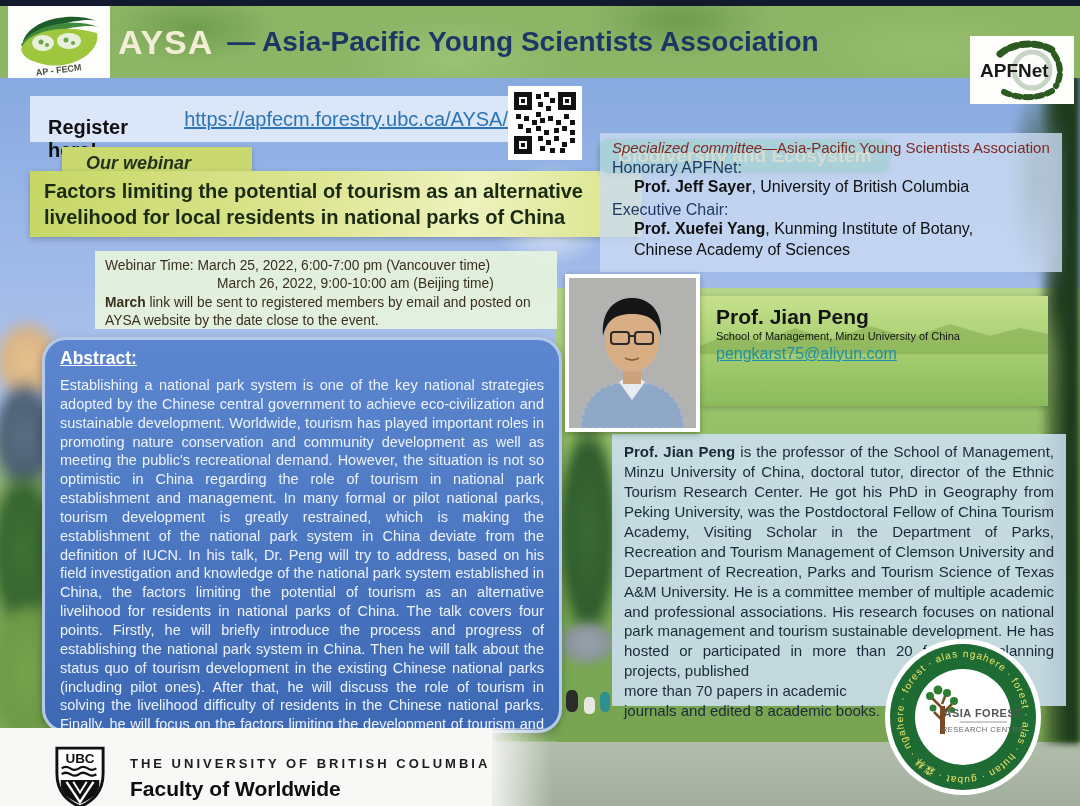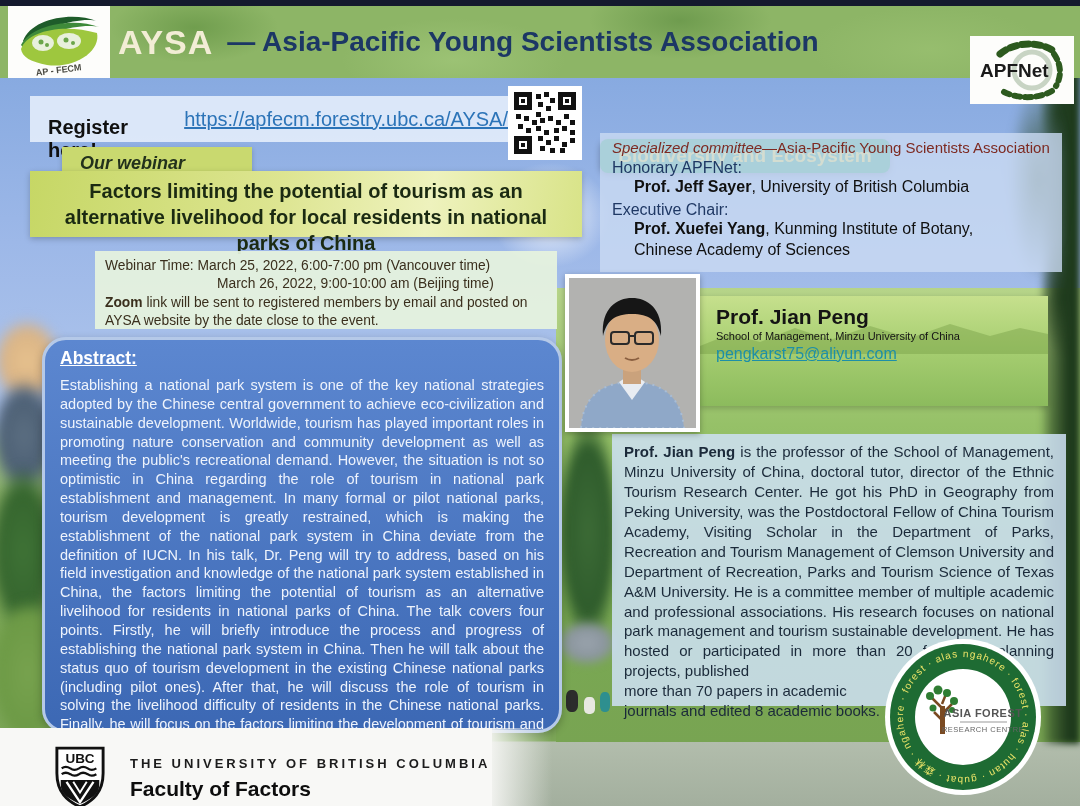--- a/index.html
+++ b/index.html
@@ -47,25 +47,25 @@
   #logo-left-box{left:8px;top:6px;width:102px;height:72px;background:#fdfdfb;display:flex;align-items:center;justify-content:center;}
   #logo-right-box{left:970px;top:6px;width:104px;height:68px;background:#fdfdfb;display:flex;align-items:center;justify-content:center;margin-top:30px;}
   #header-title{left:118px;top:6px;width:850px;height:72px;display:flex;align-items:center;white-space:nowrap;}
   #header-title .acr{font-size:34px;font-weight:700;color:#f2edd5;letter-spacing:1px;}
   #header-title .rest{font-size:28px;font-weight:700;color:#1c3765;margin-left:14px;}
   
   #register-box{left:30px;top:96px;width:478px;height:46px;background:rgba(230,239,252,.88);display:flex;align-items:center;padding-left:18px;}
   #register-box .lbl{font-size:20px;font-weight:700;color:#101010;margin-right:10px;margin-top:40px;}
   #register-box a{font-size:20px;color:#2c74b8;text-decoration:underline;}
   #qr-box{left:508px;top:86px;width:74px;height:74px;background:#fff;padding:4px;}
-  #webinar-tag{left:62px;top:147px;width:190px;height:32px;background:#c9d96f;display:flex;align-items:center;padding-left:18px;box-shadow:0 2px 5px rgba(0,0,0,.2);}
+  #webinar-tag{left:62px;top:147px;width:190px;height:32px;background:#c9d96f;display:flex;align-items:center;padding-left:24px;box-shadow:0 2px 5px rgba(0,0,0,.2);}
   #webinar-tag span{font-style:italic;font-weight:700;font-size:18px;color:#23321c;}
-  #title-box{left:30px;top:171px;width:552px;height:66px;padding:7px 14px;
+  #title-box{left:30px;top:171px;width:612px;height:66px;padding:7px 14px;
     background:linear-gradient(100deg,#c6d765 0%,#dde591 45%,#eef2bd 72%,#d8e387 100%);
-    box-shadow:0 2px 6px rgba(0,0,0,.22);text-align:center;}
+    box-shadow:0 2px 6px rgba(0,0,0,.22);}
   #title-box div{font-size:20px;font-weight:700;color:#1b2a12;line-height:1.3;}
   #time-box{left:95px;top:251px;width:462px;height:78px;background:rgba(230,243,222,.93);padding:6px 10px;font-size:13.8px;color:#3a2f1d;line-height:1.33;}
   #time-box .indent{padding-left:112px;}
   #time-box b{font-weight:700;}
   #abstract-box{left:42px;top:337px;width:520px;height:396px;border-radius:24px;border:3px solid #b5c9e8;
     background:linear-gradient(180deg,#5c87d0,#3c68b4);padding:8px 15px;overflow:hidden;box-shadow:0 3px 8px rgba(0,0,0,.25);}
   #abstract-box h2{margin:0 0 7px 0;font-size:17.5px;color:#ffffff;font-weight:700;text-decoration:underline;}
   #abstract-box p{margin:0;font-size:14.5px;line-height:1.3;color:#eef3fc;text-align:justify;}
   
   #committee-pill{left:600px;top:99px;width:290px;height:34px;border-radius:8px;background:#2ba478;display:flex;align-items:center;justify-content:center;box-shadow:0 2px 6px rgba(0,0,0,.25);margin-top:40px;}
@@ -202,21 +202,21 @@
   <div class="abs" id="webinar-tag">
     <span>Our webinar</span>
   </div>
   <div class="abs" id="title-box">
     <div>Factors limiting the potential of tourism as an alternative livelihood for local residents in national parks of China</div>
   </div>
 
   <div class="abs" id="time-box">
     <div>Webinar Time: March 25, 2022, 6:00-7:00 pm (Vancouver time)</div>
     <div class="indent">March 26, 2022, 9:00-10:00 am (Beijing time)</div>
-    <div><b>Zoom</b><span> link  will be sent to registered members by email and posted on AYSA website by the date close to the event.</span></div>
+    <div><b>March</b><span> link  will be sent to registered members by email and posted on AYSA website by the date close to the event.</span></div>
   </div>
 
   <div class="abs" id="abstract-box">
     <h2>Abstract:</h2>
     <p>Establishing a national park system is one of the key national strategies adopted by the Chinese central government to achieve eco-civilization and sustainable development. Worldwide, tourism has played important roles in promoting nature conservation and community development as well as meeting the public's recreational demand. However, the situation is not so optimistic in China regarding the role of tourism in national park establishment and management. In many formal or pilot national parks, tourism development is greatly restrained, which is making the establishment of the national park system in China deviate from the definition of IUCN. In his talk, Dr. Peng will try to address, based on his field investigation and knowledge of the national park system established in China, the factors limiting the potential of tourism as an alternative livelihood for residents in national parks of China. The talk covers four points. Firstly, he will briefly introduce the process and progress of establishing the national park system in China. Then he will talk about the status quo of tourism development in the existing Chinese national parks (including pilot ones). After that, he will discuss the role of tourism in solving the livelihood difficulty of residents in the Chinese national parks. Finally, he will focus on the factors limiting the development of tourism and its potential as an alternative livelihood for park residents in China, which is unfolded in three aspects, including natural factors, policy factors, and household factors.</p>
   </div>
 
   <div class="abs" id="committee-pill">
     <span>Biodiversity and Ecosystem</span>
   </div>
@@ -296,18 +296,18 @@
       <path d="M3 2 H51 V28 C51 48 40 57 27 63 C14 57 3 48 3 28 Z" fill="#fff" stroke="#111" stroke-width="3"></path>
       <text x="27" y="17" text-anchor="middle" font-size="14" font-weight="bold" fill="#111">UBC</text>
       <path d="M8 23 q4 -3 9 0 q4 3 9 0 q4 -3 9 0 q4 3 9 0" stroke="#111" stroke-width="2.4" fill="none"></path>
       <path d="M8 29 q4 -3 9 0 q4 3 9 0 q4 -3 9 0 q4 3 9 0" stroke="#111" stroke-width="2.4" fill="none"></path>
       <path d="M7 35 H47 V40 C47 50 38 55 27 60 C16 55 7 50 7 40 Z" fill="#111"></path>
       <path d="M13 37 L27 58 L41 37" stroke="#fff" stroke-width="2.4" fill="none"></path>
       <path d="M20 37 L27 48 L34 37" stroke="#fff" stroke-width="2" fill="none"></path>
     </svg>
     <div id="footer-text">
       <div id="footer-univ">THE UNIVERSITY OF BRITISH COLUMBIA</div>
-      <div id="footer-fac">Faculty of Factors</div>
+      <div id="footer-fac">Faculty of Worldwide</div>
     </div>
   </div>
   <div class="abs" id="footer-fade"></div>
 
 </div>
 
 </body></html>

